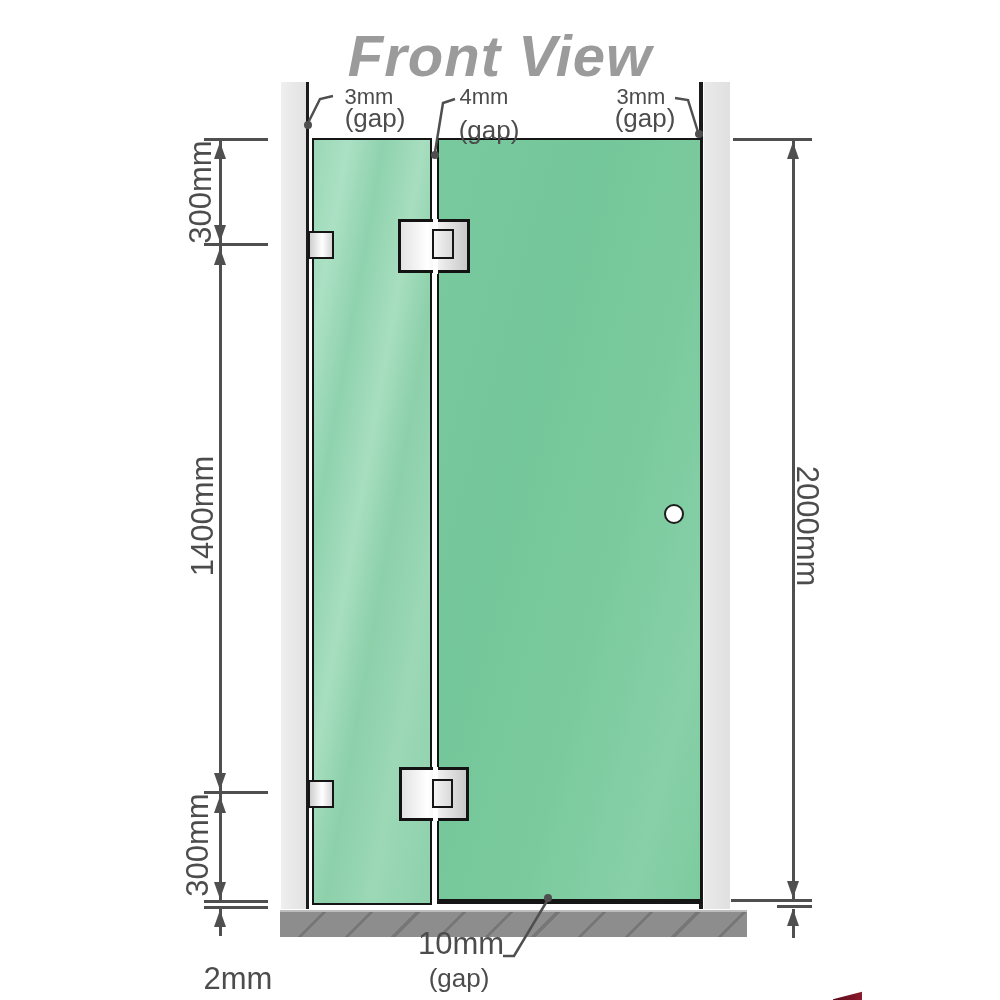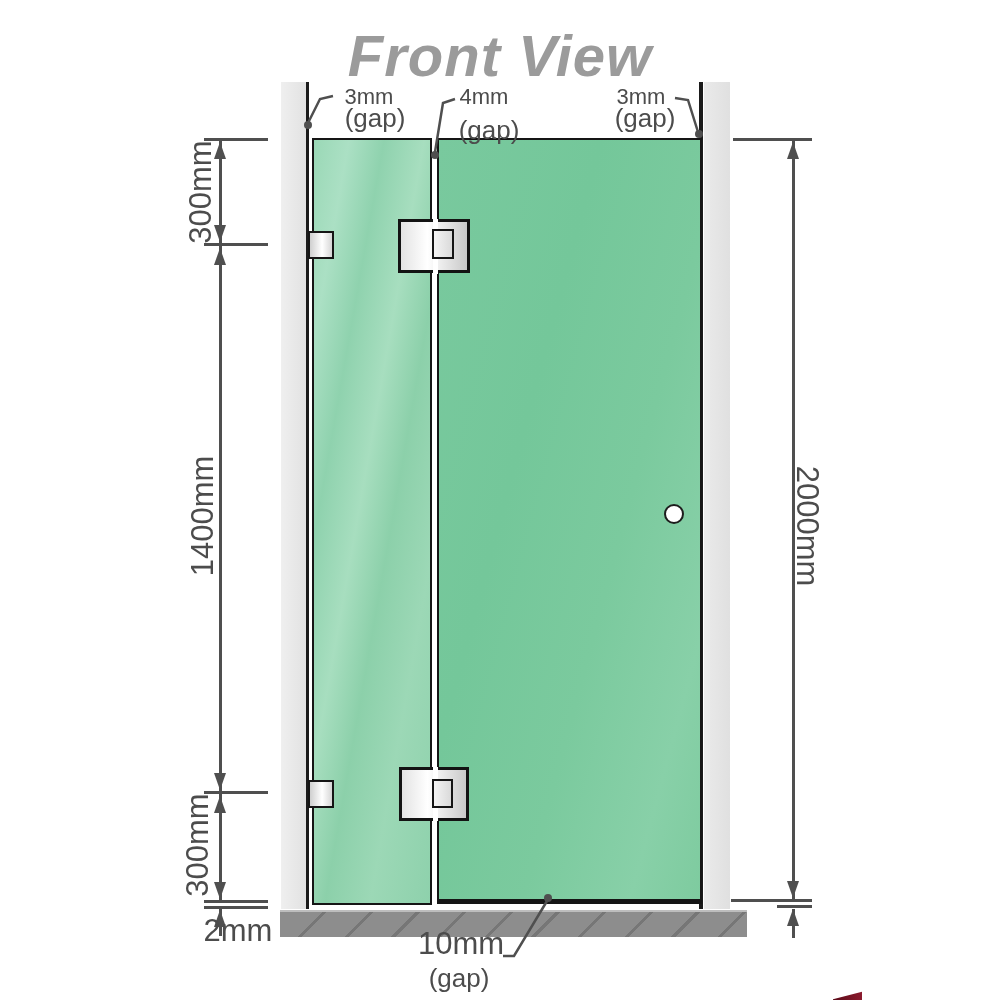--- a/index.html
+++ b/index.html
@@ -191,20 +191,20 @@
   <div class="abs lbl fs-sub" style="left:375px;top:118px;">(gap)</div>
   <div class="abs lbl fs-main" style="left:484px;top:97px;">4mm</div>
   <div class="abs lbl fs-sub" style="left:489px;top:130px;">(gap)</div>
   <div class="abs lbl fs-main" style="left:641px;top:97px;">3mm</div>
   <div class="abs lbl fs-sub" style="left:645px;top:118px;">(gap)</div>
 
   <div class="abs lbl rotccw fs-dim" style="left:201px;top:192px;">300mm</div>
   <div class="abs lbl rotccw fs-dim" style="left:203px;top:516px;">1400mm</div>
   <div class="abs lbl rotccw fs-dim" style="left:198px;top:845px;">300mm</div>
   <div class="abs lbl rotcw fs-dim" style="left:807px;top:526px;">2000mm</div>
-  <div class="abs lbl fs-dim" style="left:238px;top:931px;text-align:center;">2mm</div>
+  <div class="abs lbl fs-dim" style="left:238px;top:979px;text-align:center;">2mm</div>
 
   <div class="abs lbl fs-dim" style="left:461px;top:944px;">10mm</div>
   <div class="abs lbl fs-sub" style="left:459px;top:978px;">(gap)</div>
 
   <div class="abs logo-sliver"></div>
 
 </div>
 
 </body></html>

